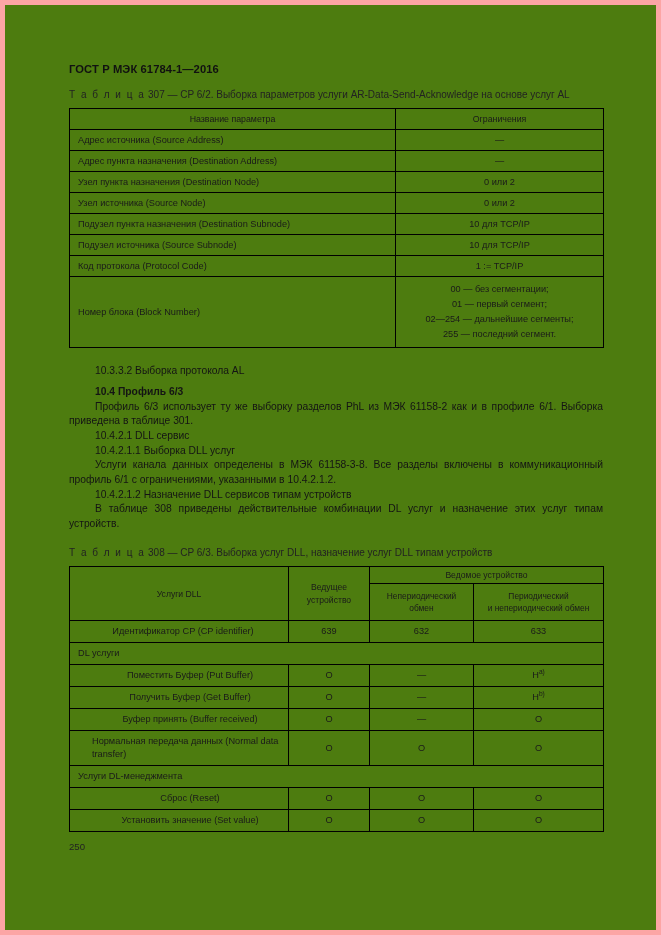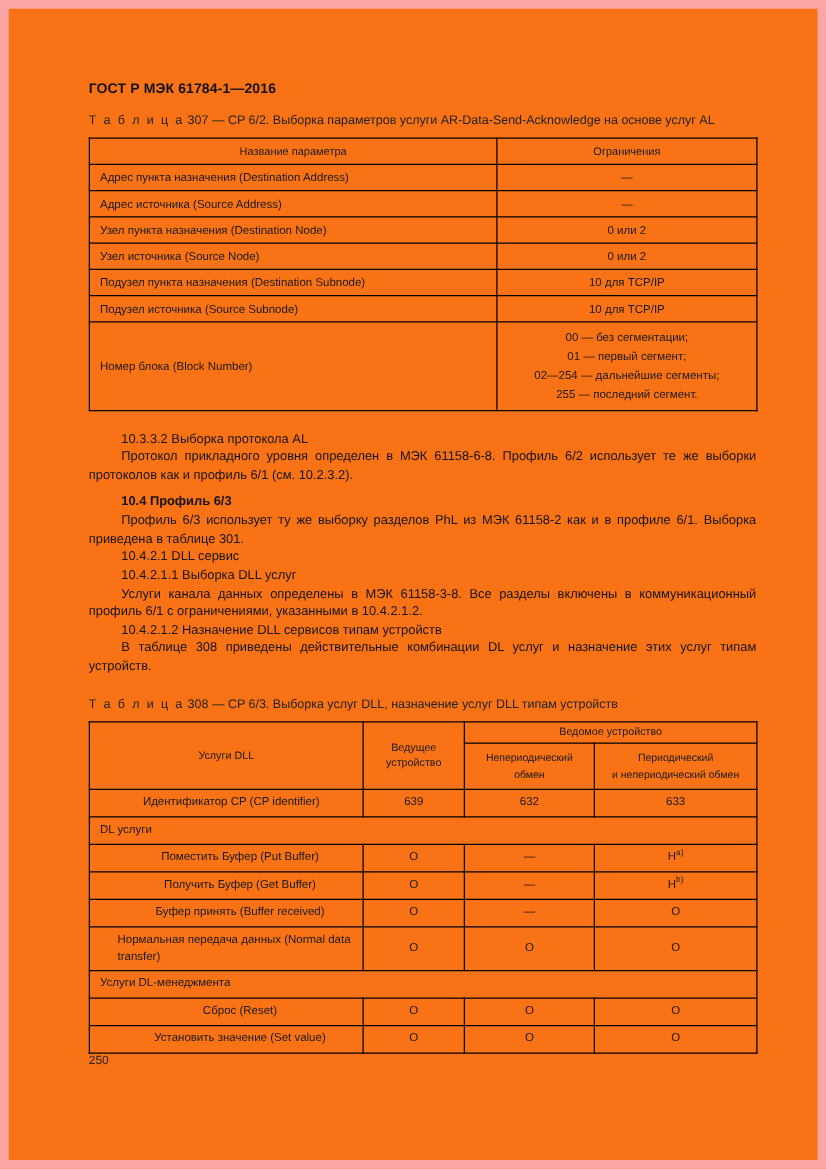--- a/index.html
+++ b/index.html
@@ -14,22 +14,22 @@
     color: #1a1a1a;
     overflow: hidden;
     position: relative;
   }
   .page {
     position: absolute;
     left: 0; top: 0;
     width: 661px;
     height: 935px;
     box-sizing: border-box;
-    border: 7px solid #fca5a5;
-    background: #f97316;
+    border: 5px solid #fca5a5;
+    background: #4d7c0f;
   }
   .content {
     position: absolute;
     left: 64px;
     top: 0;
     width: 534px;
   }
   .doc-header {
     position: absolute;
     left: 64px;
@@ -183,58 +183,61 @@
       <colgroup>
           <col style="width:326px">
           <col style="width:208px">
         </colgroup>
       <tbody>
         <tr class="hdr">
           <td>Название параметра</td>
           <td>Ограничения</td>
         </tr>
         <tr>
+          <td class="pname">Адрес источника (Source Address)</td>
+          <td class="pval">—</td>
+        </tr>
+        <tr>
           <td class="pname">Адрес пункта назначения (Destination Address)</td>
           <td class="pval">—</td>
         </tr>
         <tr>
-          <td class="pname">Адрес источника (Source Address)</td>
-          <td class="pval">—</td>
-        </tr>
-        <tr>
           <td class="pname">Узел пункта назначения (Destination Node)</td>
           <td class="pval">0 или 2</td>
         </tr>
         <tr>
           <td class="pname">Узел источника (Source Node)</td>
           <td class="pval">0 или 2</td>
         </tr>
         <tr>
           <td class="pname">Подузел пункта назначения (Destination Subnode)</td>
           <td class="pval">10 для TCP/IP</td>
         </tr>
         <tr>
           <td class="pname">Подузел источника (Source Subnode)</td>
           <td class="pval">10 для TCP/IP</td>
+        </tr>
+        <tr>
+          <td class="pname">Код протокола (Protocol Code)</td>
+          <td class="pval">1 := TCP/IP</td>
         </tr>
         <tr>
           <td class="pname">Номер блока (Block Number)</td>
           <td class="multi">
             <div>00 — без сегментации;</div>
             <div>01 — первый сегмент;</div>
             <div>02—254 — дальнейшие сегменты;</div>
             <div>255 — последний сегмент.</div>
           </td>
         </tr>
       </tbody>
     </table>
 
     <div class="body-block">
       <p>10.3.3.2  Выборка протокола AL</p>
-      <p>Протокол прикладного уровня определен в МЭК 61158-6-8. Профиль 6/2 использует те же выборки протоколов как и профиль 6/1 (см. 10.2.3.2).</p>
       <p class="b">10.4 Профиль 6/3</p>
       <p class="tight">Профиль 6/3 использует ту же выборку разделов PhL из МЭК 61158-2 как и в профиле 6/1. Выборка приведена в таблице 301.</p>
       <p>10.4.2.1 DLL сервис</p>
       <p>10.4.2.1.1 Выборка DLL услуг</p>
       <p>Услуги канала данных определены в МЭК 61158-3-8. Все разделы включены в коммуникационный профиль 6/1 с ограничениями, указанными в 10.4.2.1.2.</p>
       <p>10.4.2.1.2 Назначение DLL сервисов типам устройств</p>
       <p>В таблице 308 приведены действительные комбинации DL услуг и назначение этих услуг типам устройств.</p>
     </div>
 
     <div class="spacer-sm"></div>

